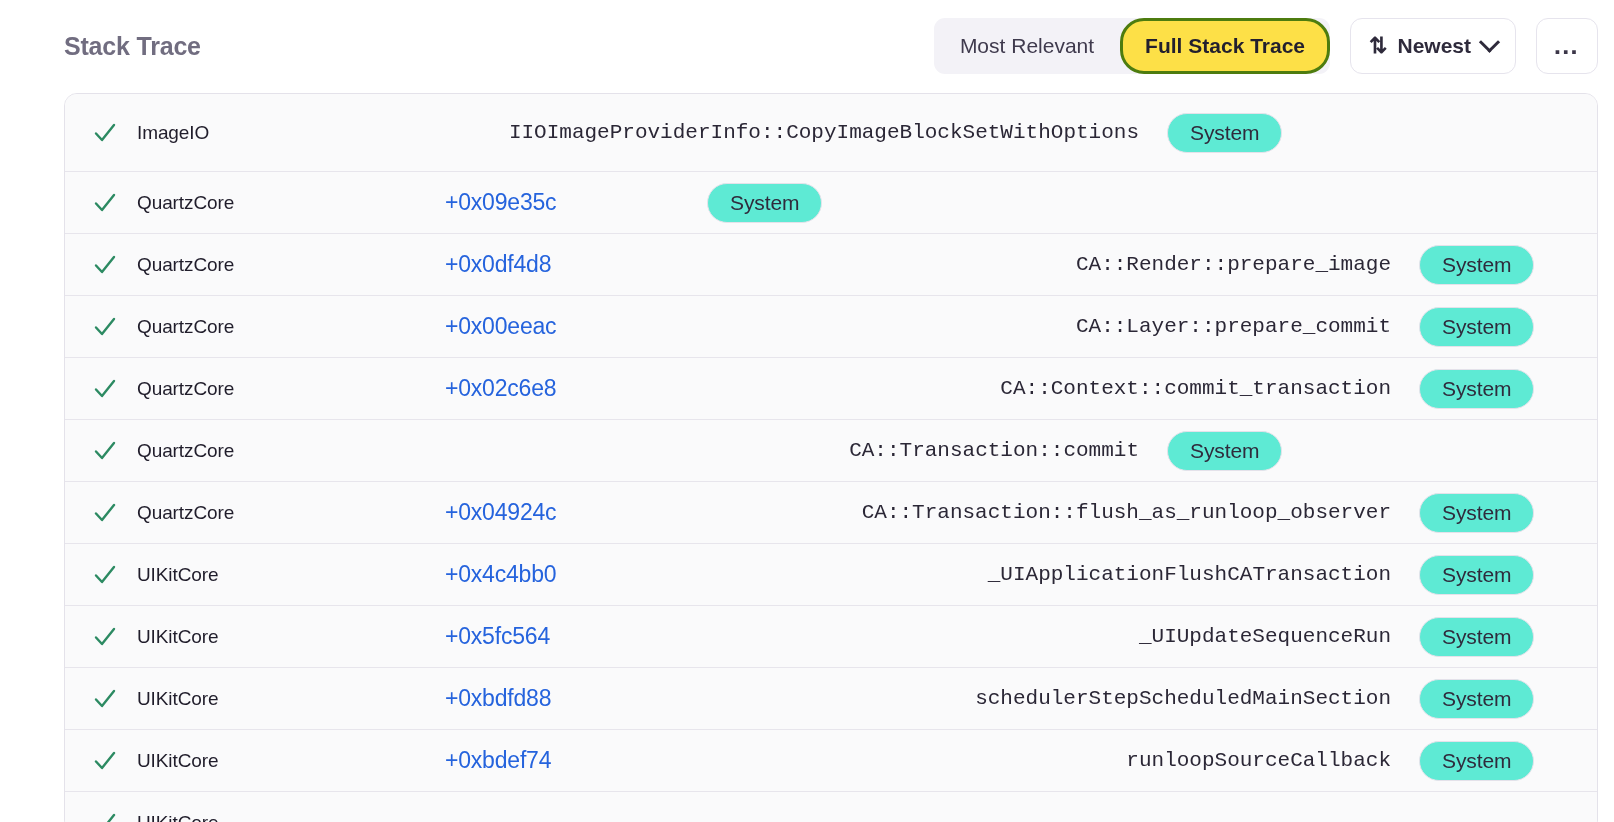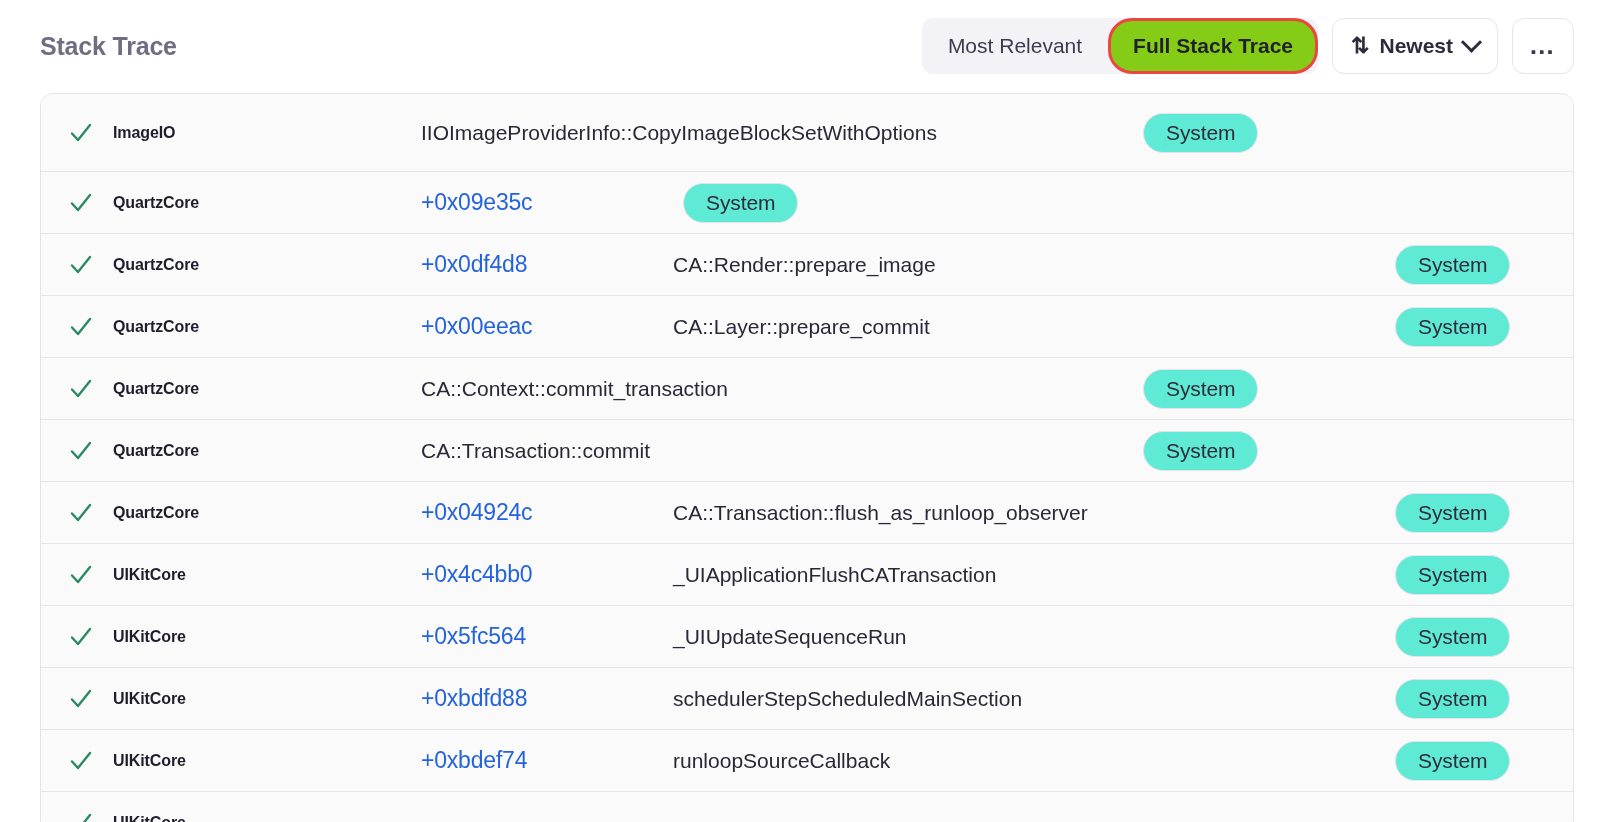--- a/index.html
+++ b/index.html
@@ -10,20 +10,21 @@
     background: #ffffff;
     font-family: "Liberation Sans", sans-serif;
     overflow: hidden;
   }
 
   .page {
     position: relative;
     width: 1418px;
     height: 822px;
     background: #ffffff;
+    margin-left: 24px;
   }
 
   
   .header {
     position: absolute;
     left: 0; top: 0;
     width: 1614px;
     height: 92px;
     display: flex;
     align-items: center;
@@ -35,21 +36,21 @@
     font-weight: 700;
     color: #716d80;
     letter-spacing: -0.2px;
     line-height: 1;
   }
 
   .header-controls {
     margin-left: auto;
     display: flex;
     align-items: center;
-    gap: 14px;
+    gap: 20px;
   }
 
   
   .segmented {
     display: flex;
     align-items: center;
     background: #f3f2f7;
     border-radius: 11px;
     height: 56px;
     padding: 0;
@@ -66,22 +67,22 @@
     color: #3f3a4d;
     background: transparent;
     border: none;
     border-radius: 11px;
     cursor: pointer;
     font-family: "Liberation Sans", sans-serif;
     white-space: nowrap;
   }
 
   .seg-btn.active {
-    background: #84cc16;
-    border: 3px solid #ef4444;
+    background: #fde047;
+    border: 3px solid #4d7c0f;
     font-weight: 700;
     color: #221f2e;
     border-radius: 24px;
     height: 56px;
     padding: 0 22px;
   }
 
   .ctl-btn {
     height: 56px;
     display: flex;
@@ -165,45 +166,45 @@
   }
 
   .check-ico {
     width: 26px;
     height: 26px;
     display: block;
   }
 
   .cell-module {
     flex: 0 0 308px;
-    font-size: 16px;
+    font-size: 19px;
     color: #201d2b;
     letter-spacing: -0.1px;
     white-space: nowrap;
     overflow: hidden;
-    font-weight: bold;
   }
 
   .cell-offset {
     flex: 0 0 252px;
     font-size: 23px;
     color: #2563dd;
     letter-spacing: -0.2px;
     white-space: nowrap;
   }
 
   .cell-func {
     flex: 1 1 auto;
-    font-family: Liberation Sans, sans-serif;
+    font-family: Liberation Mono, monospace;
     font-size: 21px;
     color: #2b2736;
     line-height: 1.42;
     word-break: break-all;
     padding-right: 18px;
     max-width: 712px;
+    text-align: right;
   }
 
   .cell-badge {
     flex: 0 0 188px;
     display: flex;
     align-items: center;
     justify-content: flex-start;
     padding-left: 10px;
   }
 
@@ -306,20 +307,21 @@
       </div>
     </div>
 
     <div class="trace-row">
       <div class="cell-check">
         <svg class="check-ico" viewBox="0 0 26 26">
           <path d="M4 13.5 L10 20 L22 5" fill="none" stroke="#2c8a62" stroke-width="2.4" stroke-linecap="round" stroke-linejoin="round"></path>
         </svg>
       </div>
       <div class="cell-module">QuartzCore</div>
+      <div class="cell-offset">+0x02c6e8</div>
       <div class="cell-func">CA::Context::commit_transaction</div>
       <div class="cell-badge">
         <span class="badge">System</span>
       </div>
     </div>
 
     <div class="trace-row">
       <div class="cell-check">
         <svg class="check-ico" viewBox="0 0 26 26">
           <path d="M4 13.5 L10 20 L22 5" fill="none" stroke="#2c8a62" stroke-width="2.4" stroke-linecap="round" stroke-linejoin="round"></path>

